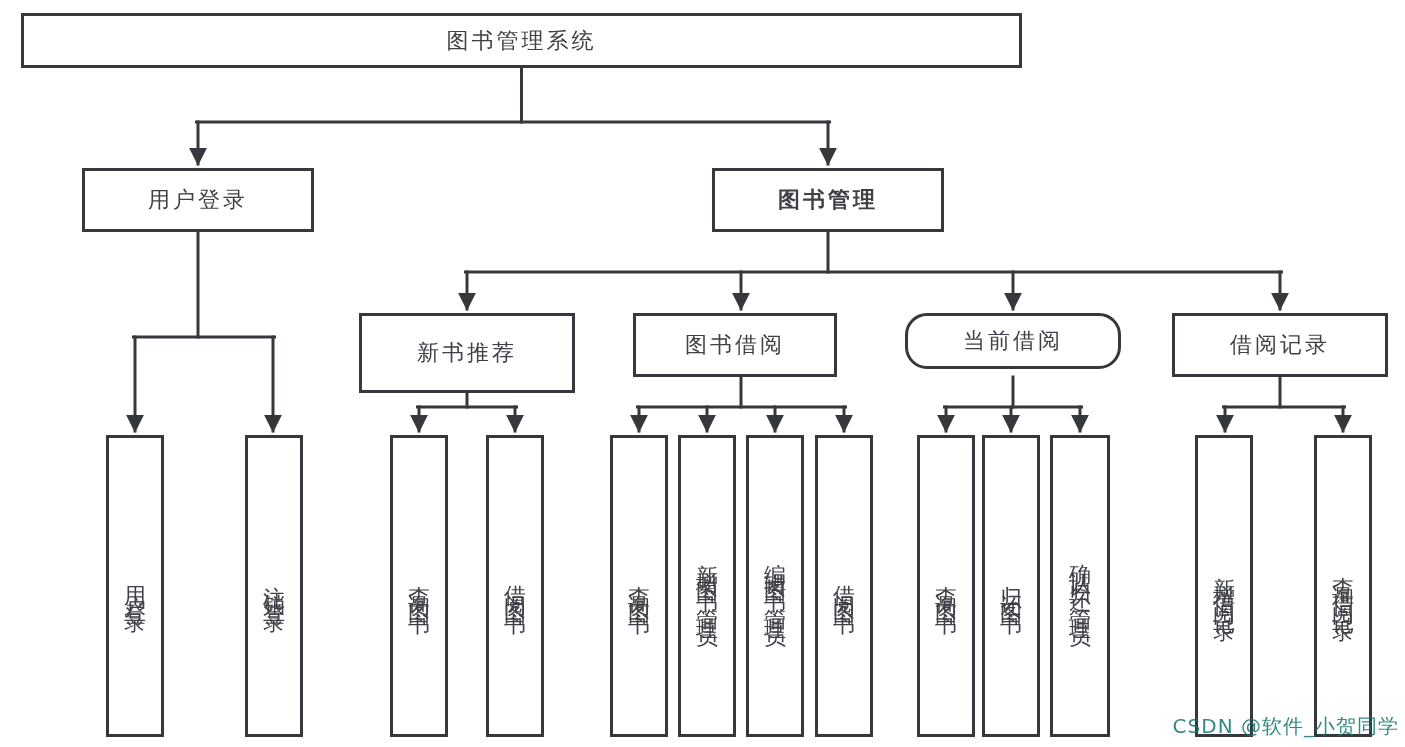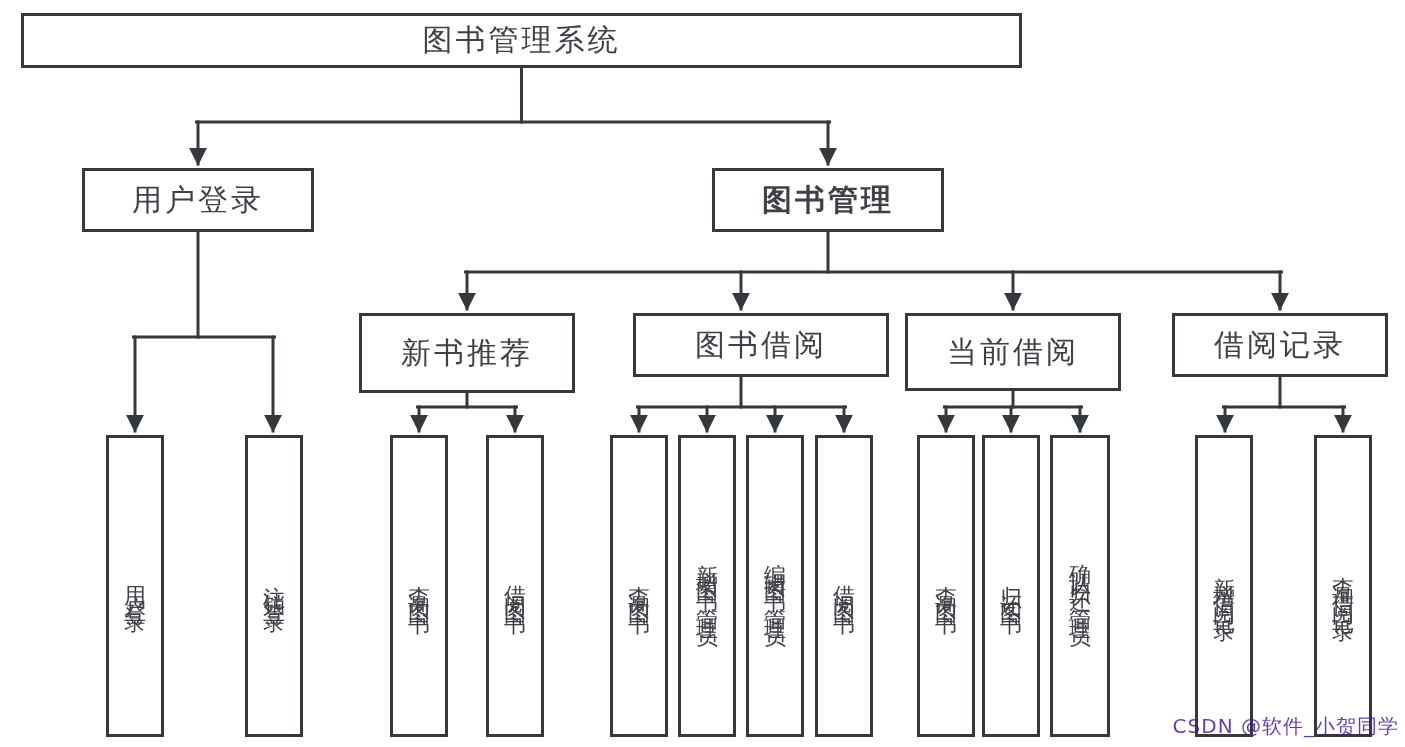--- a/index.html
+++ b/index.html
@@ -21,39 +21,39 @@
     box-sizing: border-box;
     background: #ffffff;
     border: 3px solid #35383c;
     color: #3e4147;
     display: flex;
     align-items: center;
     justify-content: center;
     text-align: center;
   }
   .h-box {
-    font-size: 30px;
+    font-size: 22px;
     letter-spacing: 3px;
     white-space: nowrap;
     align-items: center;
   }
   .v-box span {
     writing-mode: vertical-rl;
     text-orientation: mixed;
     font-size: 22px;
     letter-spacing: 9px;
     line-height: 1;
   }
   .watermark {
     position: absolute;
     right: 6px;
     bottom: 7px;
     font-size: 20px;
     letter-spacing: 1px;
-    color: #4c1d95;
+    color: #0f766e;
     opacity: 0.85;
     white-space: nowrap;
   }
 </style>
 </head>
 <body>
 
 <div class="canvas">
 
   <svg class="connectors" width="1405" height="747" viewBox="0 0 1405 747">
@@ -113,24 +113,24 @@
   <div class="box h-box" style="left:82px; top:168px; width:232px; height:64px;">
     <span>用户登录</span>
   </div>
   <div class="box h-box" style="left:712px; top:168px; width:232px; height:64px;font-weight:bold;">
     <span>图书管理</span>
   </div>
 
   <div class="box h-box" style="left:359px; top:313px; width:216px; height:80px;">
     <span>新书推荐</span>
   </div>
-  <div class="box h-box" style="left:633px; top:313px; width:256px; height:64px;">
+  <div class="box h-box" style="left:633px; top:313px; width:204px; height:64px;">
     <span>图书借阅</span>
   </div>
-  <div class="box h-box" style="left:905px; top:313px; width:216px; height:78px;">
+  <div class="box h-box" style="left:905px; top:313px; width:216px; height:56px;border-radius:22px;">
     <span>当前借阅</span>
   </div>
   <div class="box h-box" style="left:1172px; top:313px; width:216px; height:64px;">
     <span>借阅记录</span>
   </div>
 
   <div class="box v-box" style="left:106px; top:435px; width:58px; height:302px;">
     <span>用户登录</span>
   </div>
   <div class="box v-box" style="left:245px; top:435px; width:58px; height:302px;">

